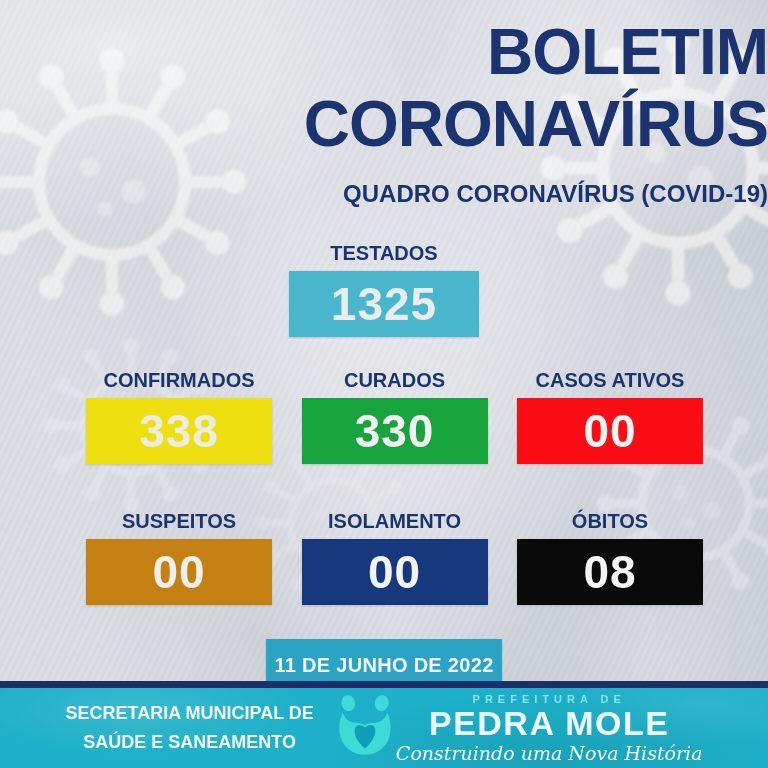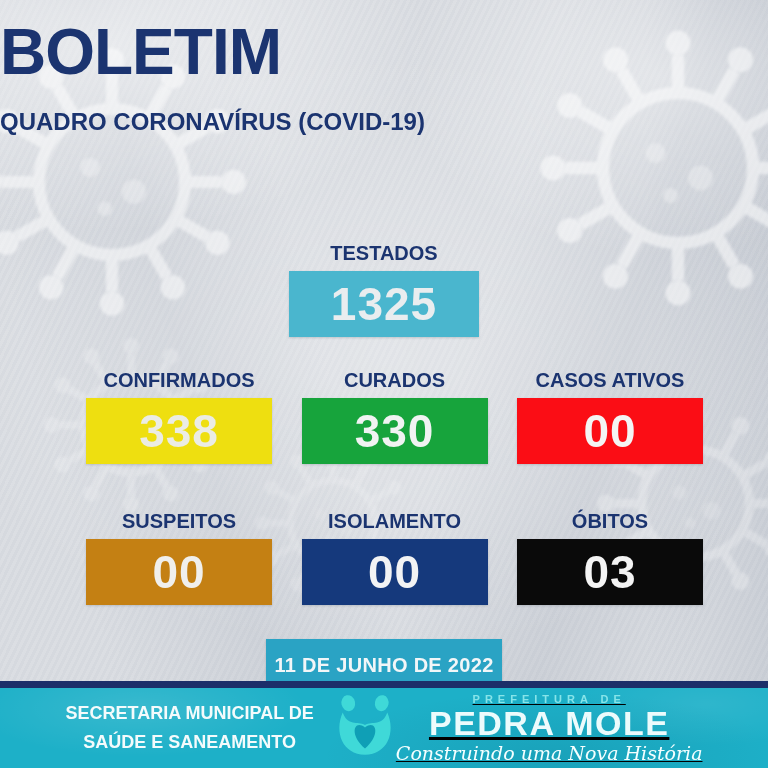--- a/index.html
+++ b/index.html
@@ -16,21 +16,21 @@
       linear-gradient(to right, transparent 84%, rgba(120,132,152,.15)),
       repeating-linear-gradient(116deg, rgba(255,255,255,.05) 0 3px, rgba(150,160,176,.05) 3px 6px);
   }
   .virus{position:absolute;filter:blur(1.4px);pointer-events:none;}
   .v1{left:-34px;top:36px;width:292px;height:292px;opacity:.50;}
   .v2{left:528px;top:18px;width:300px;height:300px;opacity:.52;}
   .v3{left:36px;top:330px;width:190px;height:190px;opacity:.20;}
   .v4{left:588px;top:396px;width:215px;height:215px;opacity:.26;}
   .v5{left:248px;top:438px;width:170px;height:170px;opacity:.15;}
 
-  .header{position:absolute;top:16px;left:0;width:100%;text-align:left;}
+  .header{position:absolute;top:16px;left:0;width:100%;text-align:right;}
   .title{font-weight:bold;font-size:64px;line-height:72px;letter-spacing:-1px;}
   .subtitle{margin-top:20px;font-weight:bold;font-size:24px;letter-spacing:0;}
 
   .stat-label{font-weight:bold;font-size:20px;color:#1b3470;text-align:center;margin-bottom:6px;}
   .stat-box{height:66px;display:flex;align-items:center;justify-content:center;
             box-shadow:0 1px 2px rgba(90,100,115,.25);}
   .stat-value{font-weight:bold;font-size:46px;letter-spacing:1px;}
 
   .featured{position:absolute;top:214px;left:0;width:100%;margin-top:28px;}
   .featured-box{width:190px;margin:0 auto;justify-content:center;}
@@ -47,21 +47,21 @@
 
   .separator{position:absolute;top:681px;left:0;width:100%;height:7px;}
 
   .footer{position:absolute;top:688px;left:0;right:0;bottom:0;
     display:flex;align-items:center;justify-content:center;gap:20px;
     background-image:
       radial-gradient(ellipse 240px 70px at 18% 25%, rgba(255,255,255,.12), transparent 70%),
       radial-gradient(ellipse 320px 90px at 72% 85%, rgba(0,60,85,.12), transparent 72%),
       radial-gradient(ellipse 200px 60px at 92% 20%, rgba(255,255,255,.08), transparent 70%);}
   .dept{color:#f4fbfc;font-weight:bold;font-size:18px;line-height:29px;text-align:center;}
-  .logo{display:flex;align-items:center;gap:0;text-decoration:underline;}
+  .logo{display:flex;align-items:center;gap:0;}
   .logo-icon{width:62px;height:70px;}
   .logo-text{text-align:center;}
   .pretitle{color:#86e4e9;font-weight:bold;font-size:11px;letter-spacing:5px;margin-bottom:1px;}
   .logo-name{color:#ecfbfc;font-weight:bold;font-size:34px;letter-spacing:1.5px;line-height:34px;}
   .slogan{color:#f4ffff;font-family:"DejaVu Serif",serif;font-style:italic;font-size:19px;margin-top:2px;text-align:center;}
 </style>
 </head>
 <body>
 
 <div class="poster">
@@ -103,20 +103,21 @@
     </svg>
   <svg class="virus v4" viewBox="0 0 120 120">
       <use href="#virus-shape"></use>
     </svg>
   <svg class="virus v5" viewBox="0 0 120 120">
       <use href="#virus-shape"></use>
     </svg>
 
   <div class="header" style="color: rgb(27, 52, 112);">
     <div class="title">BOLETIM</div>
+    <div class="title">CORONAVÍRUS</div>
     <div class="subtitle">QUADRO CORONAVÍRUS (COVID-19)</div>
   </div>
 
   <div class="featured">
     <div class="stat-label">TESTADOS</div>
     <div class="stat-box featured-box" style="background-color: rgb(74, 182, 206);">
       <span class="stat-value" style="color: rgb(233, 237, 239);">1325</span>
     </div>
   </div>
 
@@ -150,21 +151,21 @@
     </div>
     <div class="stat">
       <div class="stat-label">ISOLAMENTO</div>
       <div class="stat-box" style="background-color: rgb(21, 57, 124);">
         <span class="stat-value" style="color: rgb(242, 243, 244);">00</span>
       </div>
     </div>
     <div class="stat">
       <div class="stat-label">ÓBITOS</div>
       <div class="stat-box" style="background-color: rgb(10, 10, 10);">
-        <span class="stat-value" style="color: rgb(244, 244, 244);">03</span>
+        <span class="stat-value" style="color: rgb(244, 244, 244);">08</span>
       </div>
     </div>
   </div>
 
   <div class="date-banner" style="background-color: rgb(42, 163, 196);">11 DE JUNHO DE 2022</div>
 
   <div class="separator" style="background-color: rgb(28, 47, 105);"></div>
 
   <div class="footer" style="background-color: rgb(29, 176, 200);">
     <div class="dept">

